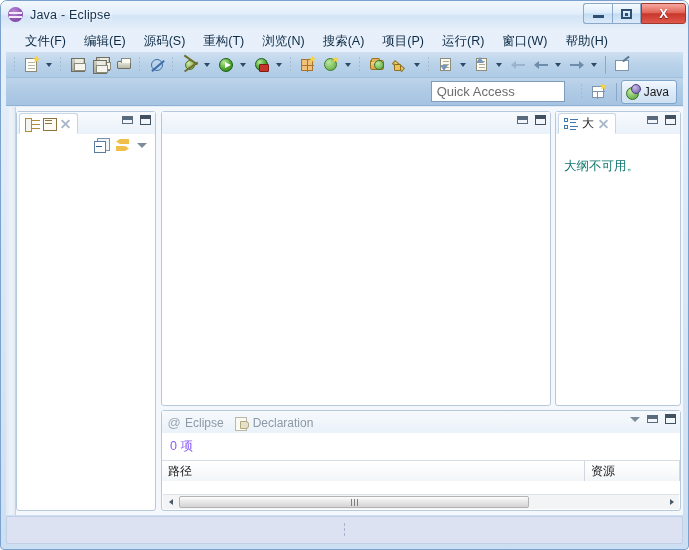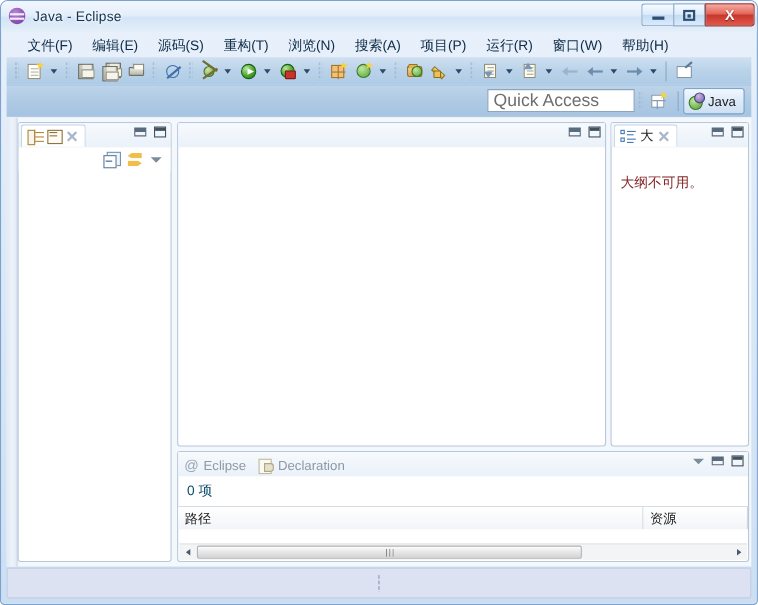--- a/index.html
+++ b/index.html
@@ -209,22 +209,22 @@
   .arrow-nav.dark .shaft{background:#6d8dab;}
   .arrow-nav.dark .head{border-right-color:#6d8dab;border-left-color:#6d8dab;}
   .ic-extract {
     position:absolute; left:1px; top:3px; width:14px; height:11px;
     background:#ffffff; border:1px solid #7f93aa;
   }
   .ic-extract::after{content:"";position:absolute;right:-2px;top:-3px;width:8px;height:2px;background:#5b7794;transform:rotate(-40deg);}
   
   #quick-access {
     width: 134px; height: 21px; background: #ffffff;
-    border: 1px solid #7f9db9; font-size: 16px; color: #6d6d6d;
-    padding: 0 5px; line-height: 19px; margin-right: 0;
+    border: 1px solid #7f9db9; font-size: 13px; color: #6d6d6d;
+    padding: 0 5px; line-height: 19px; margin-right: 12px;
     font-family: "Liberation Sans", sans-serif;
   }
   #quick-access::placeholder { color: #6d6d6d; }
   .persp-btn {
     height: 24px; display: flex; align-items: center; gap: 3px;
     padding: 0 7px 0 4px; font-size: 12px; color: #1a1a1a;
     background: linear-gradient(180deg,#f2f8ff 0%, #dceaf8 50%, #cfe0f2 100%);
     border: 1px solid #7ea5cb; border-radius: 3px;
   }
   .ic-persp-new {
@@ -633,41 +633,41 @@
               <span class="l4"></span>
           </span>
           <span>大</span>
           <span class="tab-close"></span>
         </div>
         <div class="part-ctrls">
           <div class="ctrl-min"></div>
           <div class="ctrl-max"></div>
         </div>
       </div>
-      <div style="padding:24px 0 0 8px; font-size:12.5px; color:#7f1d1d;">大纲不可用。</div>
+      <div style="padding:24px 0 0 8px; font-size:12.5px; color:#0f766e;">大纲不可用。</div>
     </div>
 
     <div class="part" style="left:155px; top:303px; right:2px; bottom:4px;">
       <div class="part-tabbar">
         <div class="tab inactive">
           <span class="ic-javadoc">@</span>
           <span>Eclipse</span>
         </div>
         <div class="tab inactive">
           <span class="ic-decl"></span>
           <span>Declaration</span>
         </div>
         <div class="part-ctrls">
           <span class="ctrl-menu"></span>
           <div class="ctrl-min"></div>
           <div class="ctrl-max"></div>
         </div>
       </div>
 
-      <div style="padding:5px 0 5px 8px; font-size:12.5px; color:#0c4a6e;">0 项</div>
+      <div style="padding:5px 0 5px 8px; font-size:12.5px; color:#8b5cf6;">0 项</div>
 
       <div class="table-header">
         <div class="th" style="flex:1;">
           <span>路径</span>
         </div>
         <div class="th" style="width:95px;">
           <span>资源</span>
         </div>
       </div>
 

